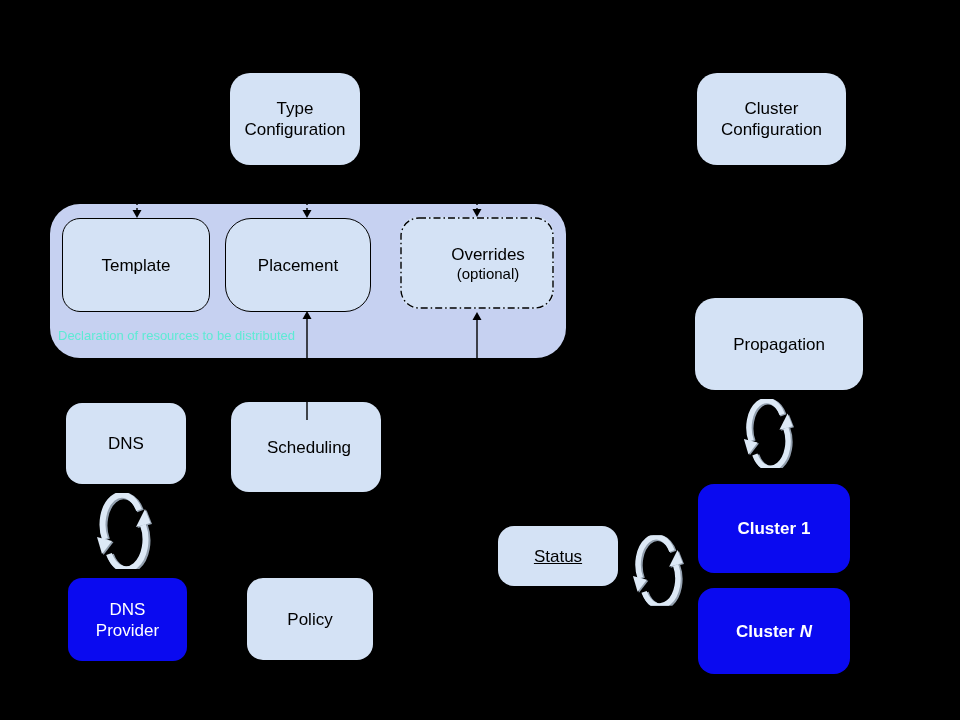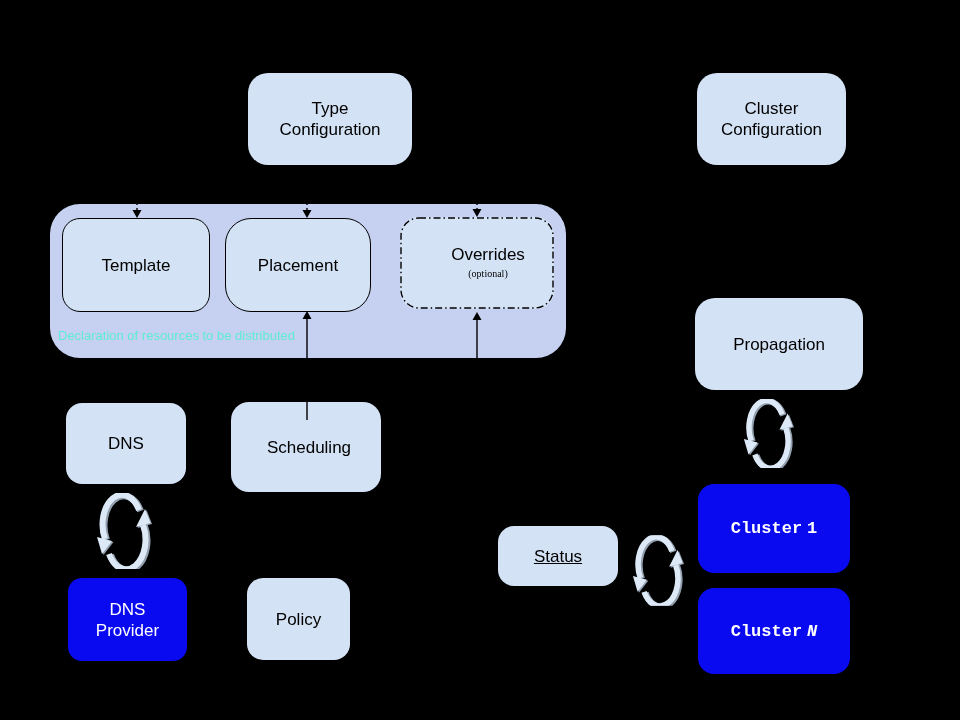--- a/index.html
+++ b/index.html
@@ -7,41 +7,41 @@
     position:relative;width:960px;height:720px;background:#000;overflow:hidden;
     font-family:"Liberation Sans","DejaVu Sans",sans-serif;color:#000;
   }
   .node{
     position:absolute;display:flex;flex-direction:column;align-items:center;
     justify-content:center;text-align:center;font-size:17px;line-height:21px;
     box-sizing:border-box;
   }
   .light{background:#d4e2f5;}
   .blue{background:#0a0af0;color:#fff;}
-  .bold{font-weight:bold;font-family:Liberation Mono, monospace;}
+  .bold{font-weight:bold;}
   .bordered{border:1.4px solid #000;}
   
-  .type-config{left:248px;top:73px;width:164px;height:92px;border-radius:20px;text-align:center;}
+  .type-config{left:230px;top:73px;width:130px;height:92px;border-radius:20px;text-align:center;}
   .cluster-config{left:697px;top:73px;width:149px;height:92px;border-radius:20px;}
   .fed-container{
     position:absolute;left:50px;top:204px;width:516px;height:154px;
     background:#c6d1f1;border-radius:30px;
   }
   .template{left:62px;top:218px;width:148px;height:94px;border-radius:18px;}
   .placement{left:225px;top:218px;width:146px;height:94px;border-radius:26px;}
   .overrides{left:400px;top:217px;width:154px;height:92px;border-radius:18px;background:#d4e2f5;padding-left:22px;}
-  .overrides .sub{font-size:10px;line-height:17px;font-family:Liberation Serif, serif;}
+  .overrides .sub{font-size:15px;line-height:17px;}
   .ov-border{position:absolute;left:0;top:0;width:100%;height:100%;}
   .caption{
     position:absolute;left:58px;top:328px;font-size:13px;line-height:16px;color:#5eead4;
   }
   .dns{left:66px;top:403px;width:120px;height:81px;border-radius:16px;}
   .scheduling{left:231px;top:402px;width:150px;height:90px;border-radius:18px;padding-left:6px;}
   .dns-provider{left:68px;top:578px;width:119px;height:83px;border-radius:14px;}
-  .policy{left:247px;top:578px;width:103px;height:82px;border-radius:16px;text-align:right;}
+  .policy{left:247px;top:578px;width:126px;height:82px;border-radius:16px;text-align:right;}
   .propagation{left:695px;top:298px;width:168px;height:92px;border-radius:20px;}
   .status{left:498px;top:526px;width:120px;height:60px;border-radius:16px;text-decoration:underline;}
   .cluster-1{left:698px;top:484px;width:152px;height:89px;border-radius:16px;font-size:17px;}
   .cluster-n{left:698px;top:588px;width:152px;height:86px;border-radius:16px;font-size:17px;}
   .cluster-label .sfx{margin-left:5px;}
   .italic{font-style:italic;}
   .sync{position:absolute;}
   .sync-dns{left:95px;top:493px;width:58px;height:76px;}
   .sync-prop{left:743px;top:397px;width:51px;height:73px;}
   .sync-status{left:632px;top:534px;width:52px;height:73px;}

